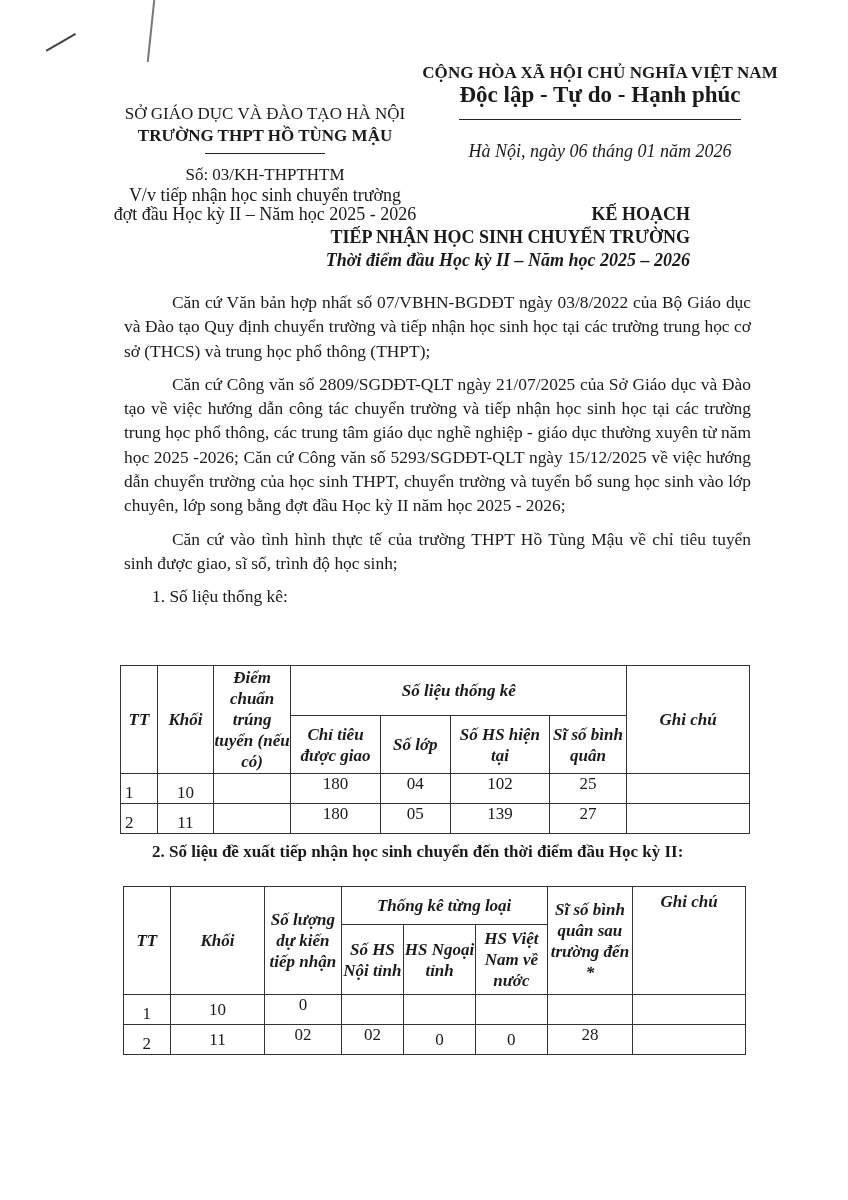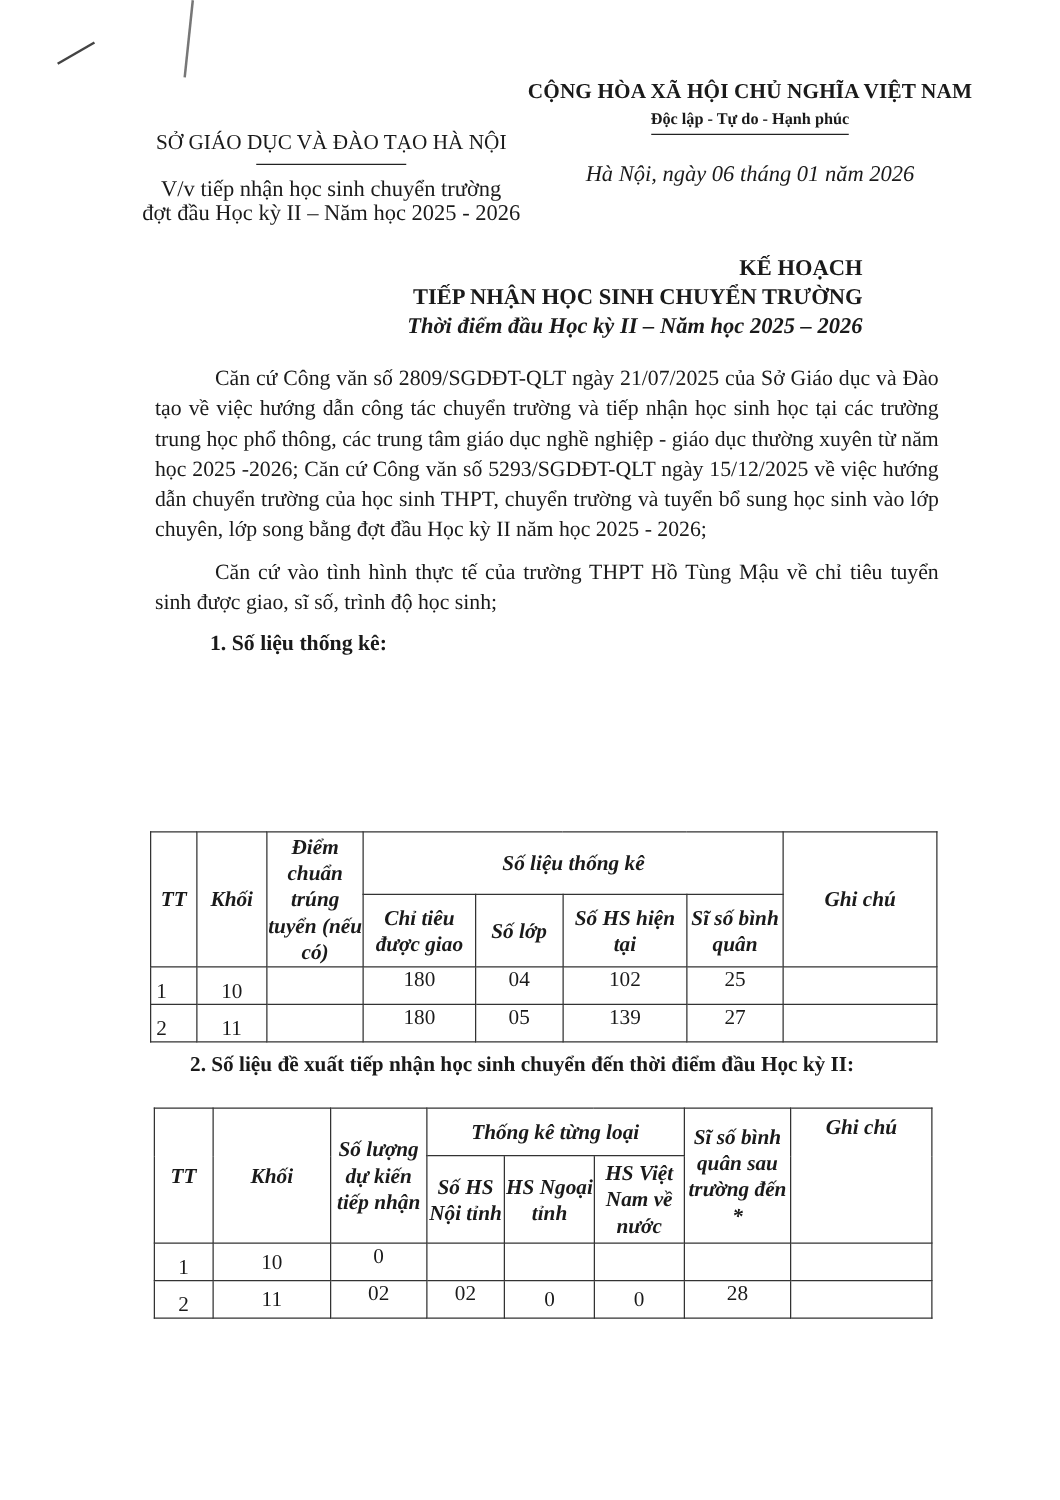--- a/index.html
+++ b/index.html
@@ -11,67 +11,70 @@
   .mark2 { position: absolute; left: 150px; top: 0px; width: 1.5px; height: 62px; background: #777; transform: rotate(6deg); }
 
   .hdr-left { position: absolute; left: 110px; top: 62px; width: 310px; text-align: center; margin-top: 41px; }
   .hdr-right { position: absolute; left: 420px; top: 62px; width: 360px; text-align: center; }
   .agency { font-size: 17px; line-height: 22px; }
   .school { font-size: 17px; font-weight: bold; line-height: 22px; }
   .rule-left { width: 120px; height: 1px; background: #222; margin: 6px auto 10px; }
   .docno { font-size: 17px; line-height: 22px; }
   .subject { font-size: 18px; line-height: 19px; }
   .nation { font-size: 17px; font-weight: bold; line-height: 22px; letter-spacing: 0.1px; }
-  .motto { font-size: 13px; font-weight: bold; line-height: 22px; display: inline-block; border-bottom: 1.5px solid #222; padding-bottom: 1px; }
+  .motto { font-size: 23px; font-weight: bold; line-height: 22px; display: inline-block; border-bottom: 1.5px solid #222; padding-bottom: 13px; }
   .date { font-size: 18px; font-style: italic; margin-top: 21px; }
 
   .title-block { position: absolute; left: 200px; top: 203px; width: 490px; text-align: right; }
   .title1 { font-size: 18px; font-weight: bold; line-height: 23px; }
   .title2 { font-size: 18px; font-weight: bold; line-height: 23px; }
   .title3 { font-size: 18px; font-weight: bold; font-style: italic; line-height: 23px; }
 
   .body { position: absolute; left: 124px; top: 290px; width: 627px; font-size: 17.4px; line-height: 24.3px; text-align: justify; }
   .body p { margin: 0 0 9px 0; text-indent: 48px; }
-  .section { font-weight: bold; font-size: 17.4px; margin-left: 44px; margin-top: 4px; }
+  .section { font-weight: normal; font-size: 17.4px; margin-left: 28px; margin-top: 4px; }
 
   table { border-collapse: collapse; font-family: "Liberation Serif", serif; }
   td, th { border: 1px solid #333; padding: 0; text-align: center; vertical-align: middle; font-size: 17px; }
   th { font-weight: bold; font-style: italic; line-height: 21px; }
   td { font-weight: normal; }
 
   .t1 { position: absolute; left: 120px; top: 665px; width: 630px; }
   .t2 { position: absolute; left: 123px; top: 886px; width: 623px; }
   .sec2 { position: absolute; left: 152px; top: 842px; font-weight: bold; font-size: 17px; }
 </style>
 </head>
 <body>
 
 <div class="mark1"></div>
 <div class="mark2"></div>
 
 <div class="hdr-left">
   <div class="agency">SỞ GIÁO DỤC VÀ ĐÀO TẠO HÀ NỘI</div>
+  <div class="school">TRƯỜNG THPT HỒ TÙNG MẬU</div>
   <div class="rule-left"></div>
+  <div class="docno">Số: 03/KH-THPTHTM</div>
   <div class="subject">V/v tiếp nhận học sinh chuyển trường</div>
   <div class="subject">đợt đầu Học kỳ II – Năm học 2025 - 2026</div>
 </div>
 
 <div class="hdr-right">
   <div class="nation">CỘNG HÒA XÃ HỘI CHỦ NGHĨA VIỆT NAM</div>
   <div><span class="motto">Độc lập - Tự do - Hạnh phúc</span></div>
   <div class="date">Hà Nội, ngày 06 tháng 01 năm 2026</div>
 </div>
 
 <div class="title-block">
   <div class="title1">KẾ HOẠCH</div>
   <div class="title2">TIẾP NHẬN HỌC SINH CHUYỂN TRƯỜNG</div>
   <div class="title3">Thời điểm đầu Học kỳ II – Năm học 2025 – 2026</div>
 </div>
 
 <div class="body">
+  <p>Căn cứ Văn bản hợp nhất số 07/VBHN-BGDĐT ngày 03/8/2022 của Bộ Giáo dục và Đào tạo Quy định chuyển trường và tiếp nhận học sinh học tại các trường trung học cơ sở (THCS) và trung học phổ thông (THPT);</p>
   <p>Căn cứ Công văn số 2809/SGDĐT-QLT ngày 21/07/2025 của Sở Giáo dục và Đào tạo về việc hướng dẫn công tác chuyển trường và tiếp nhận học sinh học tại các trường trung học phổ thông, các trung tâm giáo dục nghề nghiệp - giáo dục thường xuyên từ năm học 2025 -2026; Căn cứ Công văn số 5293/SGDĐT-QLT ngày 15/12/2025 về việc hướng dẫn chuyển trường của học sinh THPT, chuyển trường và tuyển bổ sung học sinh vào lớp chuyên, lớp song bằng đợt đầu Học kỳ II năm học 2025 - 2026;</p>
   <p>Căn cứ vào tình hình thực tế của trường THPT Hồ Tùng Mậu về chỉ tiêu tuyển sinh được giao, sĩ số, trình độ học sinh;</p>
   <div class="section">1. Số liệu thống kê:</div>
 </div>
 
 <table class="t1">
   <tbody>
       <tr style="height:50px">
     <th rowspan="2" style="width:30px">TT</th>
     <th rowspan="2" style="width:46px">Khối</th>

